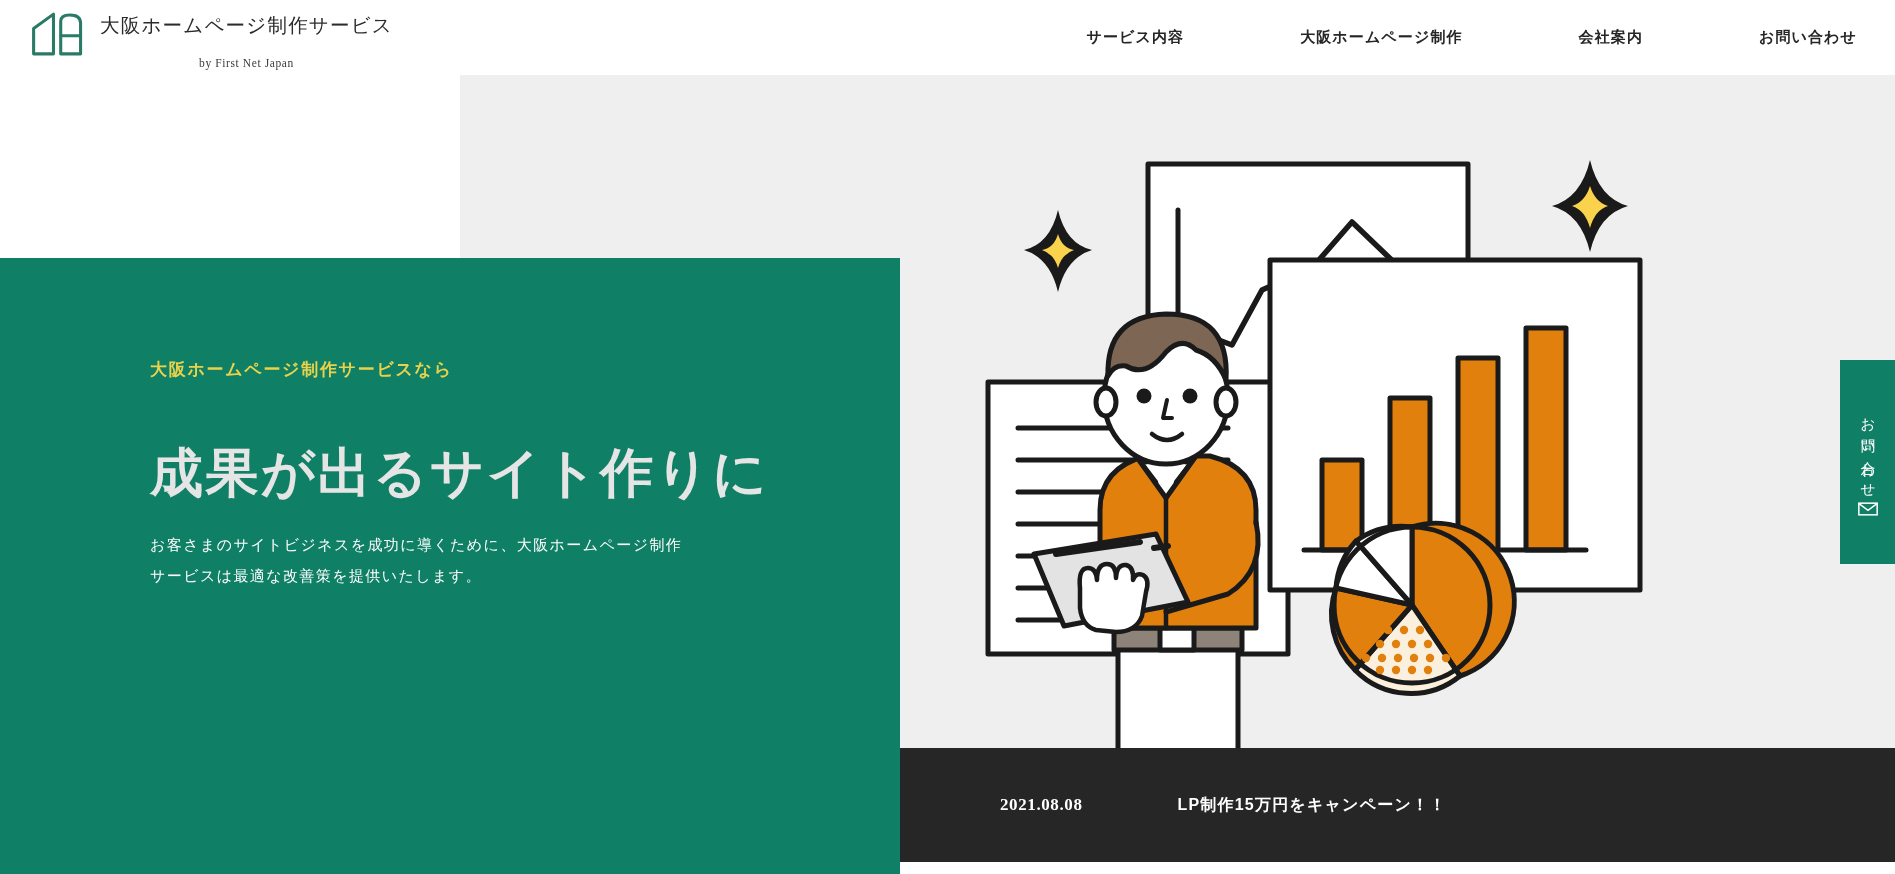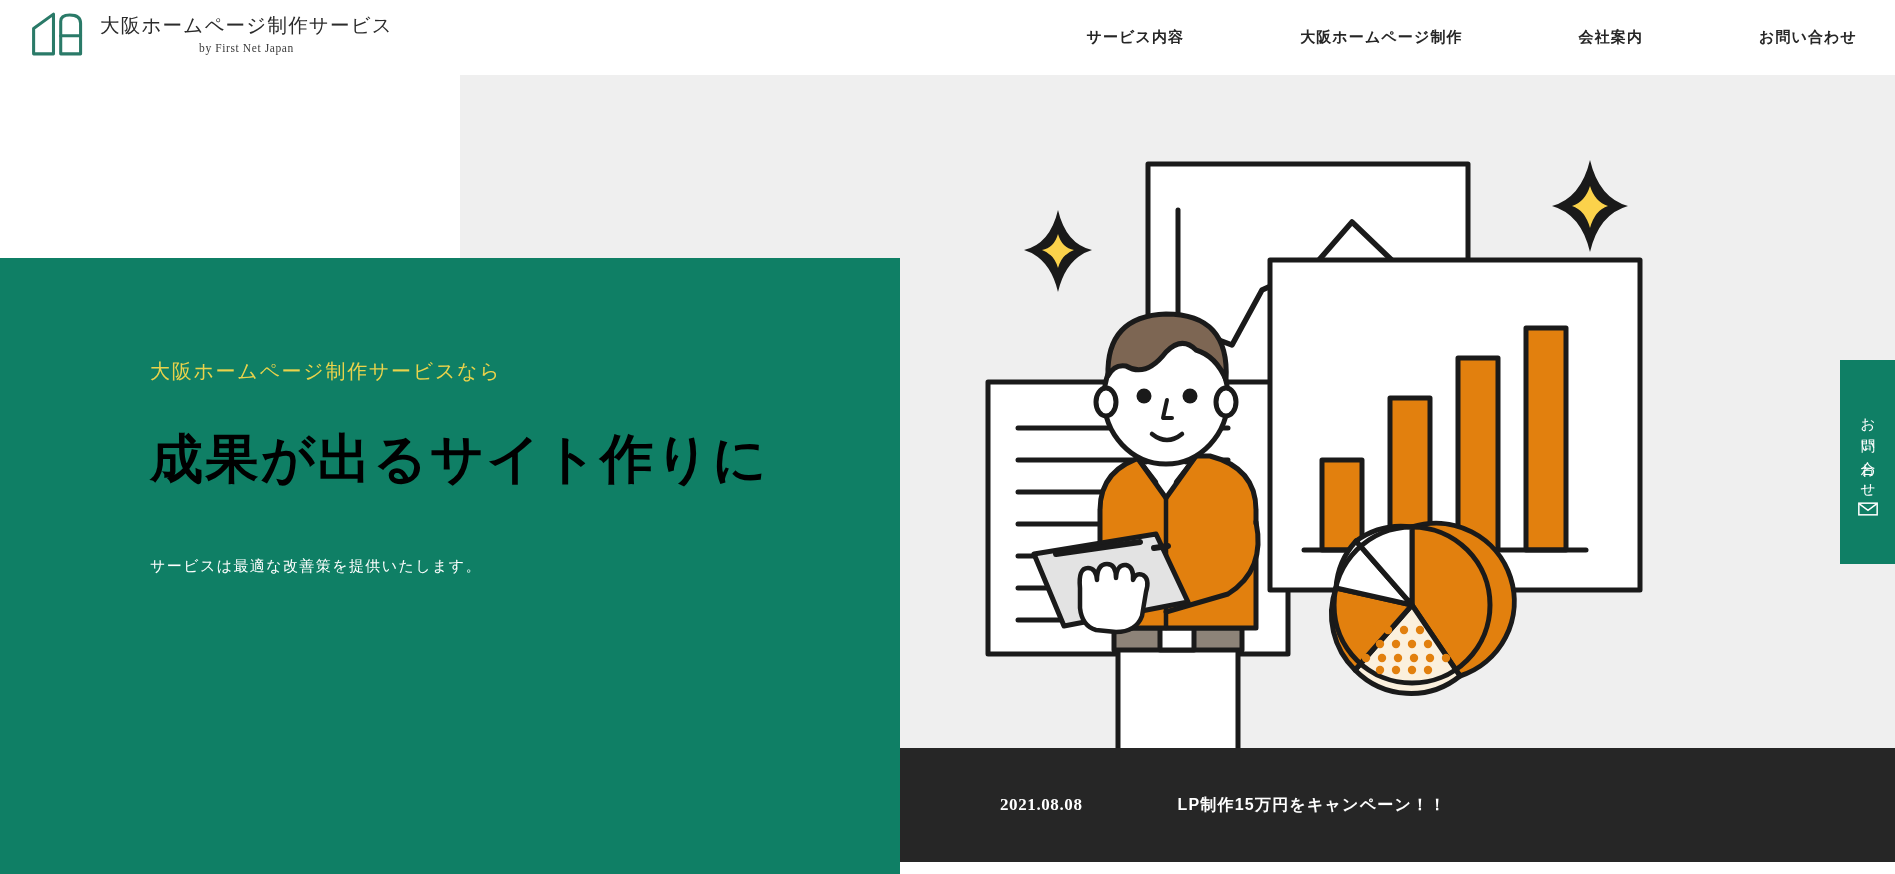--- a/index.html
+++ b/index.html
@@ -48,21 +48,21 @@
     color: #2b2b2b;
     font-weight: 500;
     white-space: nowrap;
     line-height: 1.15;
   }
   .brand-sub {
     font-size: 11.5px;
     letter-spacing: 0.6px;
     color: #3a3a3a;
     text-align: center;
-    margin-top: 6px;
+    margin-top: 21px;
     font-family: "Liberation Serif", serif;
   }
 
   .nav {
     position: absolute;
     right: 38px; top: 0;
     height: 75px;
     display: flex;
     align-items: center;
     gap: 44px;
@@ -95,33 +95,33 @@
     width: 900px; height: 616px;
     background: #0f7f65;
     z-index: 20;
   }
   .hero-inner {
     position: absolute;
     left: 150px; top: 100px;
     width: 700px;
   }
   .hero-eyebrow {
-    font-size: 20px;
-    font-weight: 400;
+    font-size: 17px;
+    font-weight: 700;
     letter-spacing: 1.7px;
     color: #ead34b;
-    margin-bottom: 38px;
+    margin-bottom: 56px;
   }
   .hero-title {
     font-size: 53px;
     font-weight: 700;
     letter-spacing: 2.5px;
     line-height: 1.36;
-    color: #000000;
-    margin-bottom: 55px;
+    color: #e5e5e5;
+    margin-bottom: 20px;
   }
   .hero-title span { display: block; }
   .hero-body {
     font-size: 15px;
     letter-spacing: 1.4px;
     line-height: 2.07;
     color: #ffffff;
     font-weight: 500;
   }
   .hero-body span { display: block; }
@@ -327,20 +327,21 @@
     </svg>
   </div>
 
   <div class="hero-green">
     <div class="hero-inner">
       <div class="hero-eyebrow">大阪ホームページ制作サービスなら</div>
       <div class="hero-title">
         <span>成果が出るサイト作りに</span>
       </div>
       <div class="hero-body">
+        <span>お客さまのサイトビジネスを成功に導くために、大阪ホームページ制作</span>
         <span>サービスは最適な改善策を提供いたします。</span>
       </div>
     </div>
   </div>
 
   <div class="newsbar">
     <div class="news-date">2021.08.08</div>
     <a class="news-title">LP制作15万円をキャンペーン！！</a>
   </div>
 

